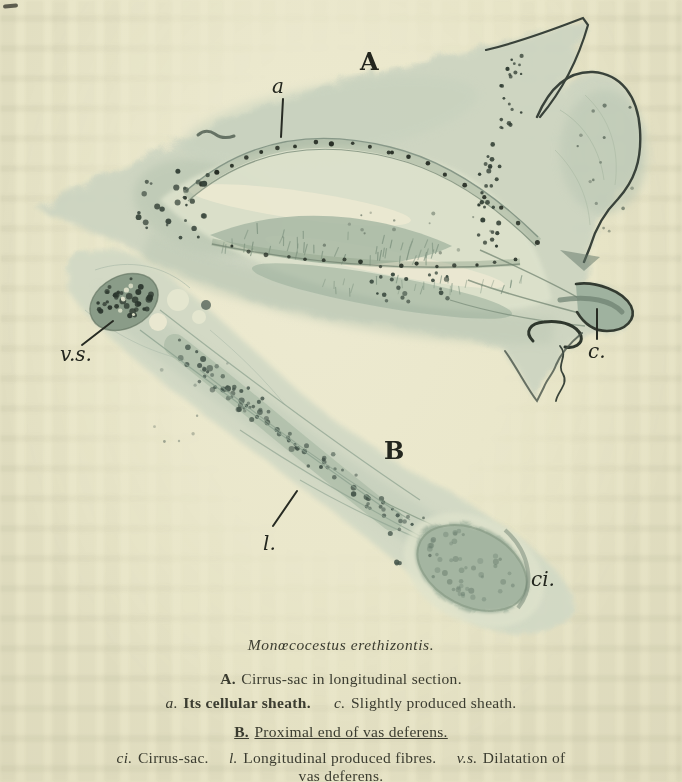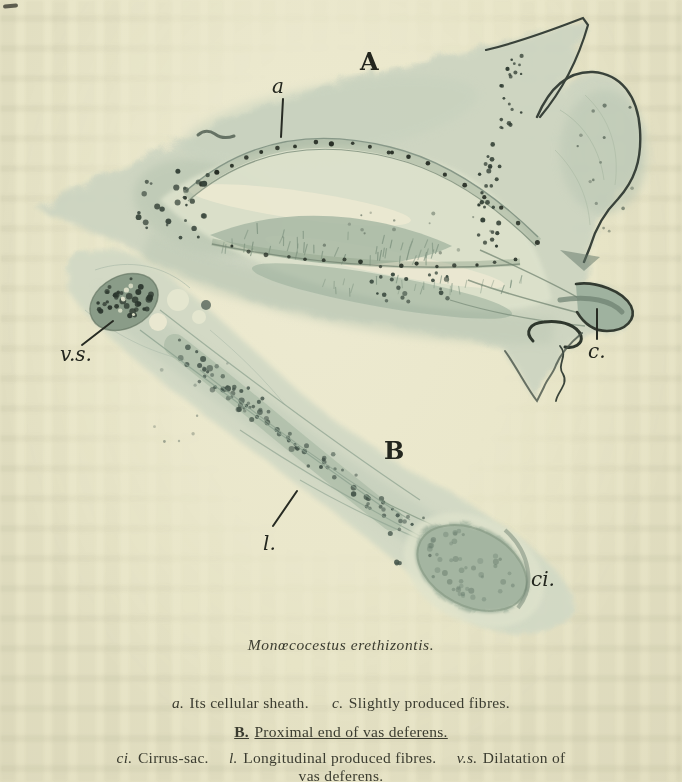--- a/index.html
+++ b/index.html
@@ -27,21 +27,21 @@
   .captions{position:absolute;left:0;top:0;width:682px;height:782px;pointer-events:none;color:#3b3c30;}
   .cap-line{position:absolute;left:0;width:682px;text-align:center;font-size:15.5px;letter-spacing:.3px;}
   .cap-species{top:636px;font-style:italic;font-size:15.5px;letter-spacing:.6px;}
   .cap-a{top:670px;}
   .cap-a2{top:694px;}
   .cap-b{top:723px;text-decoration:underline;}
   .cap-c{top:749px;}
   .cap-d{top:767px;}
   .bold{font-weight:bold;}
   .it{font-style:italic;}
-  .ks{margin-right:1.5em;}
+  .ks{margin-right:1.5em;font-weight:bold;}
   .ks2{margin-right:1.3em;}
   .sp{margin-right:.35em;}
 </style>
 </head>
 <body>
 
 <div class="page">
   <div class="ghost"></div>
   <div class="corner-mark"></div>
 
@@ -637,23 +637,26 @@
       <text x="384" y="459" class="fig-label-bold">B</text>
       <path class="leader" d="M273,526 L297,491"></path>
       <text x="263" y="550" class="fig-label-it">l.</text>
       <text x="531" y="586" class="fig-label-it">ci.</text>
     </g>
   </svg>
 
   <div class="captions">
     <div class="cap-line cap-species">Monœcocestus erethizontis.</div>
 
+    <div class="cap-line cap-a">
+      <span class="bold sp">A.</span><span>Cirrus-sac in longitudinal section.</span>
+    </div>
 
     <div class="cap-line cap-a2">
-      <span class="it sp">a.</span><span class="ks">Its cellular sheath.</span><span class="it sp">c.</span><span>Slightly produced fibres.</span>
+      <span class="it sp">a.</span><span class="ks">Its cellular sheath.</span><span class="it sp">c.</span><span>Slightly produced sheath.</span>
     </div>
 
     <div class="cap-line cap-b">
       <span class="bold sp">B.</span><span>Proximal end of vas deferens.</span>
     </div>
 
     <div class="cap-line cap-c">
       <span class="it sp">ci.</span><span class="ks2">Cirrus-sac.</span><span class="it sp">l.</span><span class="ks2">Longitudinal produced fibres.</span><span class="it sp">v.s.</span><span>Dilatation of</span>
     </div>
 

